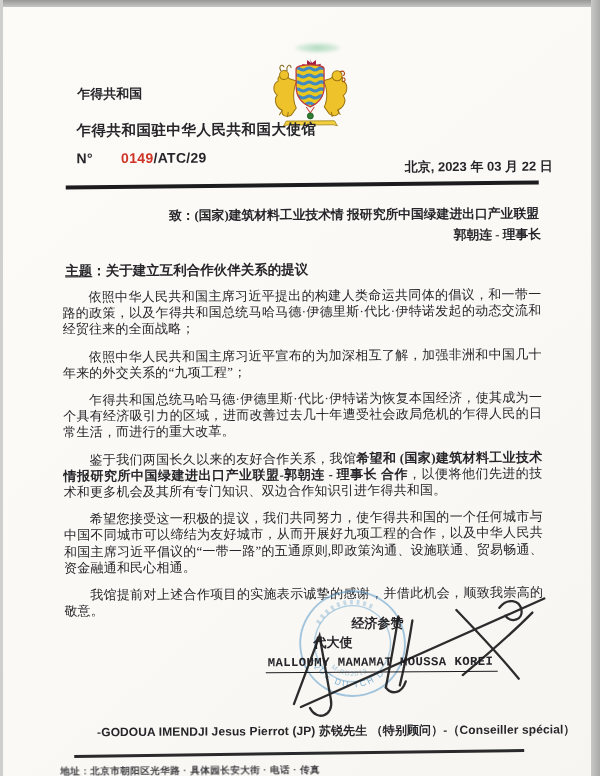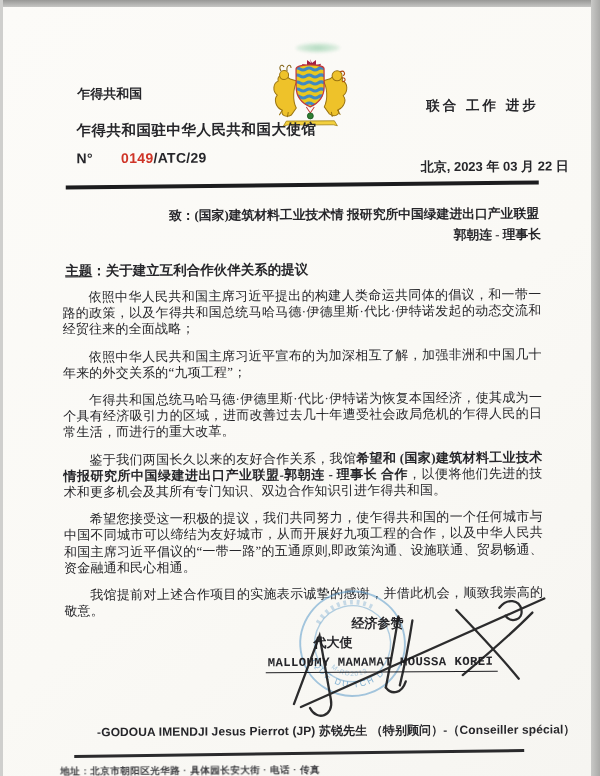--- a/index.html
+++ b/index.html
@@ -22,21 +22,21 @@
   .abs{position:absolute;}
   .sans{font-family:"Liberation Sans","DejaVu Sans",sans-serif;}
   .mono{font-family:"Liberation Mono","DejaVu Sans Mono",monospace;}
   .b{font-weight:bold;}
   
   .country{left:67px;top:84px;font-size:13px;margin-left:12px;}
   .embassy{left:78px;top:120px;font-size:14.5px;letter-spacing:.5px;}
   .refline{left:78px;top:149px;font-size:14px;letter-spacing:.3px;}
   .ref-num{color:#cf3427;margin-left:24px;}
   .motto{left:428px;top:98px;font-size:13.5px;letter-spacing:3px;}
-  .dateline{left:422px;top:159px;font-size:13px;}
+  .dateline{left:406px;top:159px;font-size:13px;}
   .crest{left:266px;top:56px;width:92px;height:74px;}
   .smudge{left:298px;top:43px;width:44px;height:10px;border-radius:50%;
     background:radial-gradient(rgba(110,190,140,.55),rgba(110,190,140,0));filter:blur(1.5px);}
   .rule-top{left:67px;top:183px;width:473px;height:3.5px;background:#1c1c1e;transform:rotate(-0.25deg);}
   
   .recipient{left:170px;top:205px;width:372px;font-size:12.8px;line-height:21px;}
   .recipient .line2{text-align:right;}
   .subject{left:66px;top:261px;font-size:13.5px;}
   .subject .u{text-decoration:underline;}
   
@@ -106,21 +106,20 @@
       </g>
     </g>
     <path d="M64,26 C64,22 74,18 92,18 C110,18 120,22 120,26 L120,62 C120,82 110,94 92,102 C74,94 64,82 64,62 Z" fill="none" stroke="#c23a3a" stroke-width="2.5"></path>
 
     <path d="M84,102 l8,12 8,-12" fill="none" stroke="#c23a3a" stroke-width="2"></path>
     <circle cx="92" cy="120" r="6" fill="#2e7d32" stroke="#14501a" stroke-width="1.5"></circle>
 
     <path d="M44,130 L140,130 L146,140 L138,138 L46,138 L38,140 Z" fill="#f3d03e" stroke="#9a7a12" stroke-width="1.5"></path>
   </svg>
 
-  <div class="abs motto sans b">联合 工作 进步</div>
 
   <div class="abs embassy sans b">乍得共和国驻中华人民共和国大使馆</div>
 
   <div class="abs refline sans b"><span>N° </span><span class="ref-num">0149</span><span>/ATC/29</span></div>
 
   <div class="abs dateline sans b">北京, 2023 年 03 月 22 日</div>
 
   <div class="abs rule-top"></div>
 
   <div class="abs recipient b">

